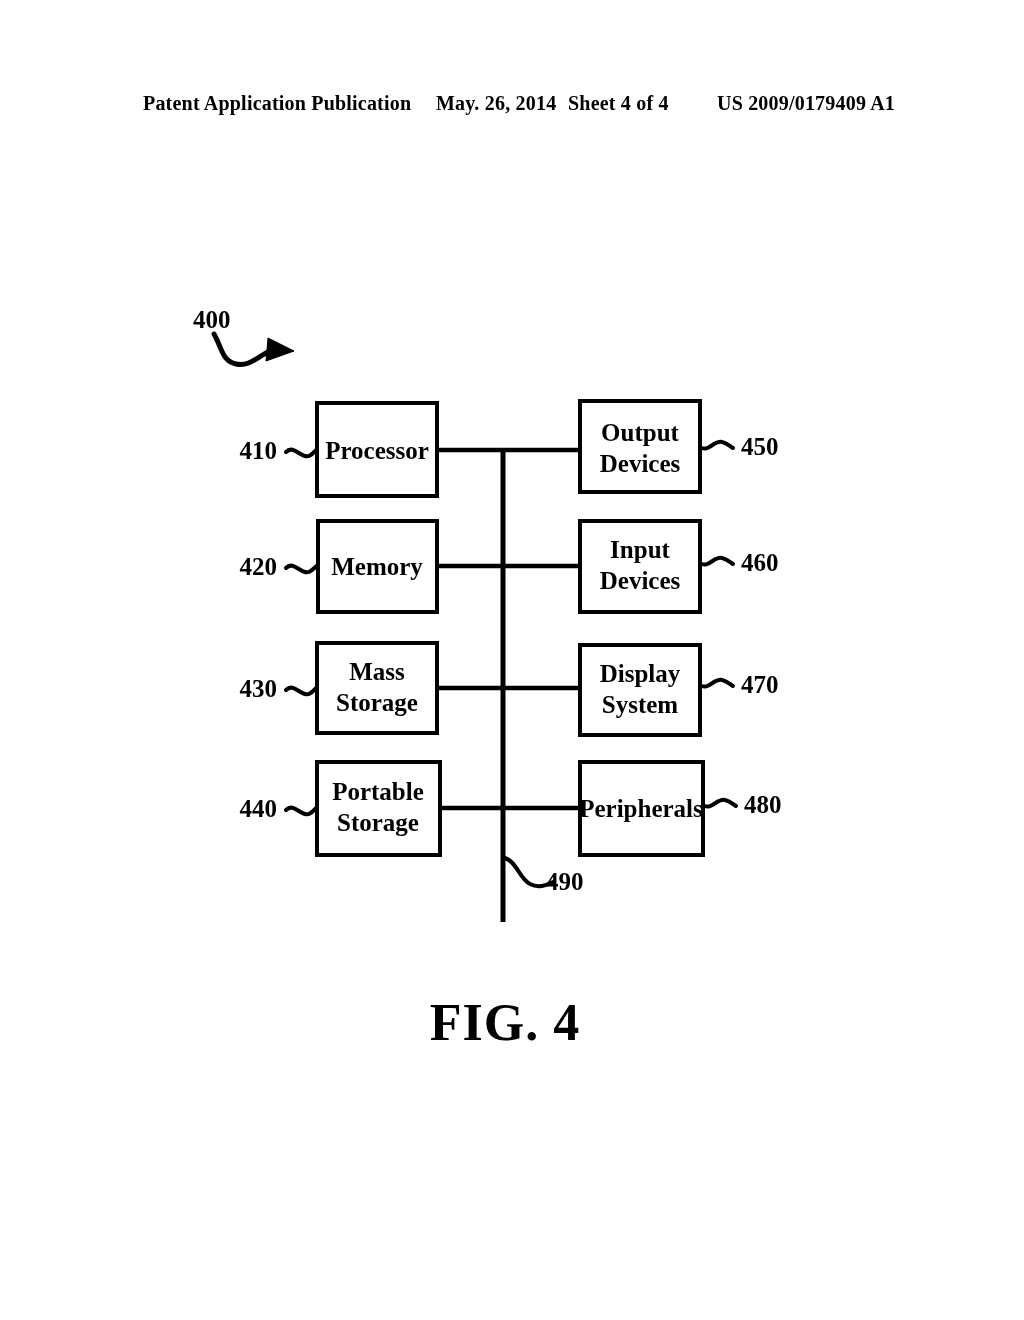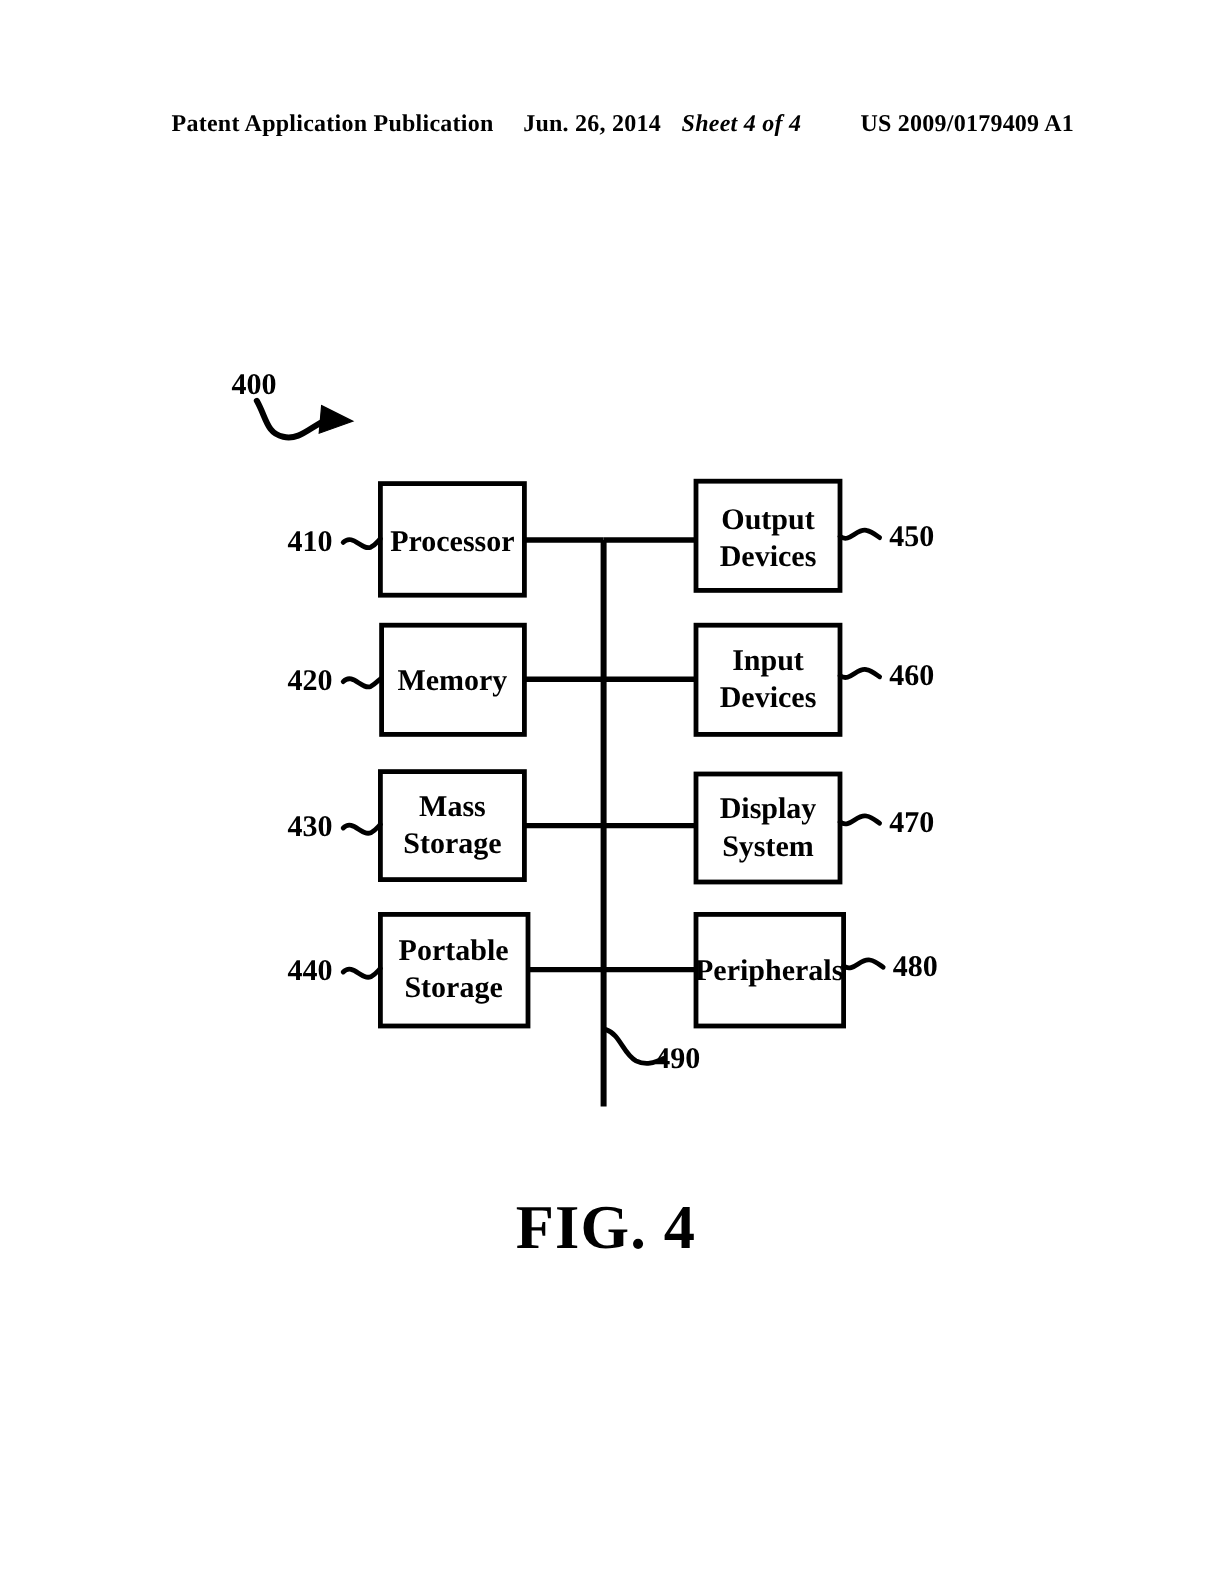--- a/index.html
+++ b/index.html
@@ -35,21 +35,20 @@
     position: absolute;
     left: 131px;
   }
   .hdr-date {
     position: absolute;
     left: 424px;
   }
   .hdr-sheet {
     position: absolute;
     left: 556px;
-    font-style: italic;
   }
   .hdr-patno {
     position: absolute;
     left: 705px;
   }
 
   
   #figure-svg {
     position: absolute;
     top: 0;
@@ -113,21 +112,21 @@
     text-anchor: middle;
     fill: #000000;
     letter-spacing: 1px;
   }
 </style>
 </head>
 <body>
 
 <div class="page-header">
   <span class="hdr-pub">Patent Application Publication</span>
-  <span class="hdr-date">Jun. 26, 2014</span>
+  <span class="hdr-date">May. 26, 2014</span>
   <span class="hdr-sheet">Sheet 4 of 4</span>
   <span class="hdr-patno">US 2009/0179409 A1</span>
 </div>
 
 <svg id="figure-svg" viewBox="0 0 1024 1320">
 
   <g>
     <text class="ref-num" x="193" y="328">400</text>
     <path class="leader-400" d="M 214 334 C 222 348, 222 361, 236 364 C 250 367, 258 356, 272 350"></path>
     <path d="M 268 338 L 294 351 L 266 361 Z" fill="#000000" stroke="#000000" stroke-width="1"></path>

